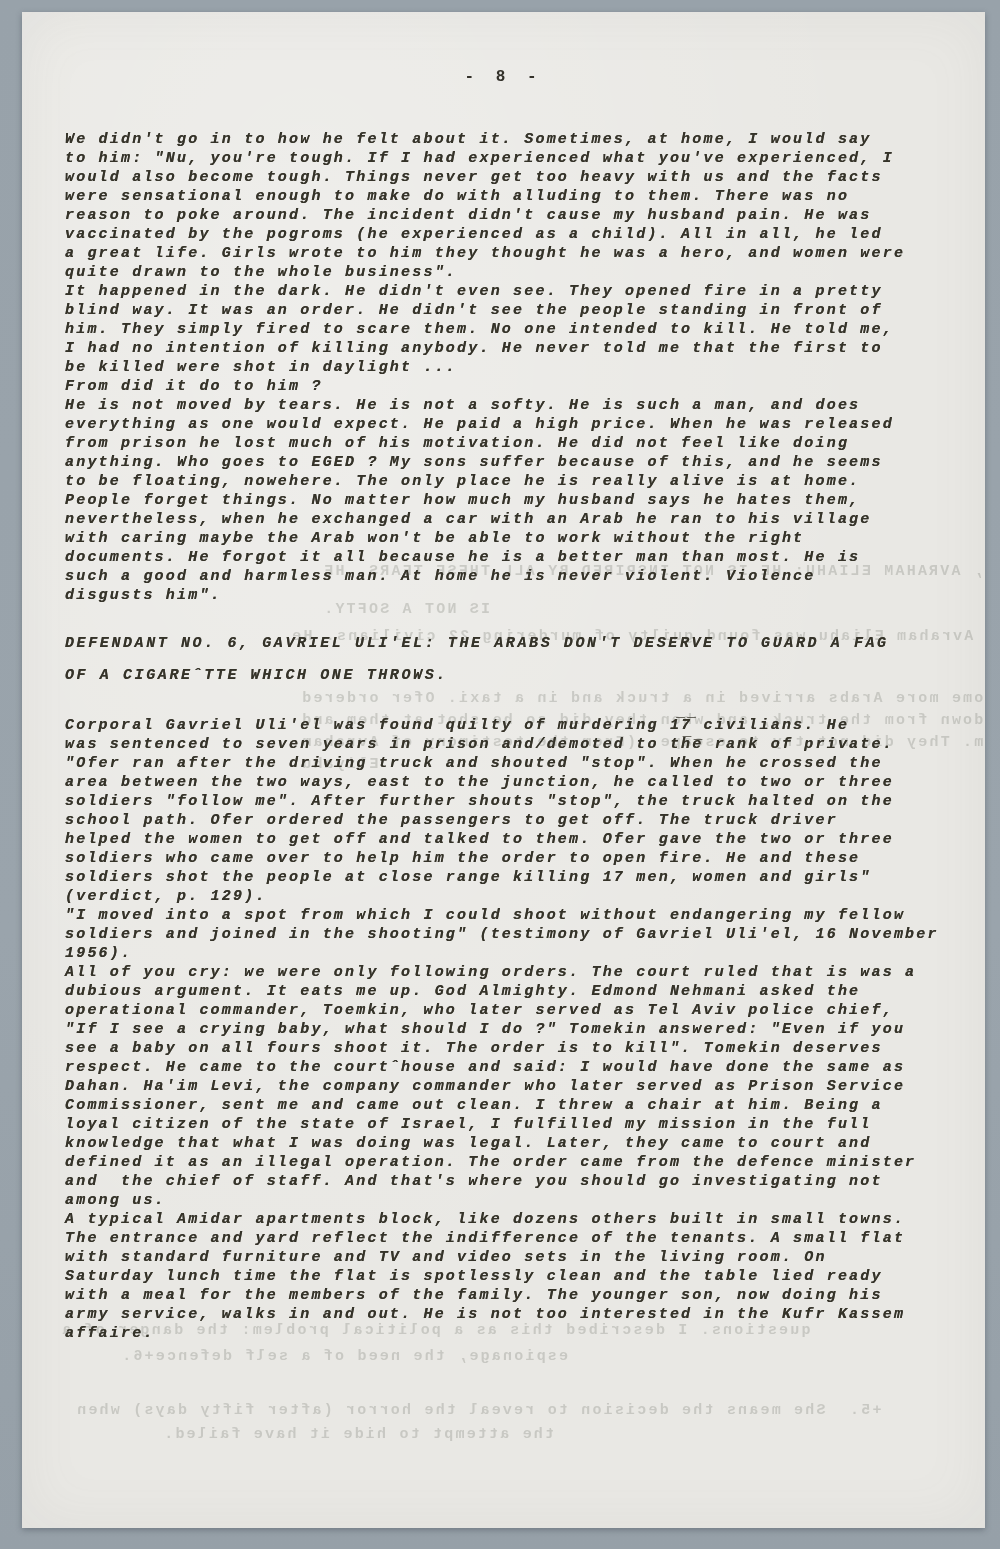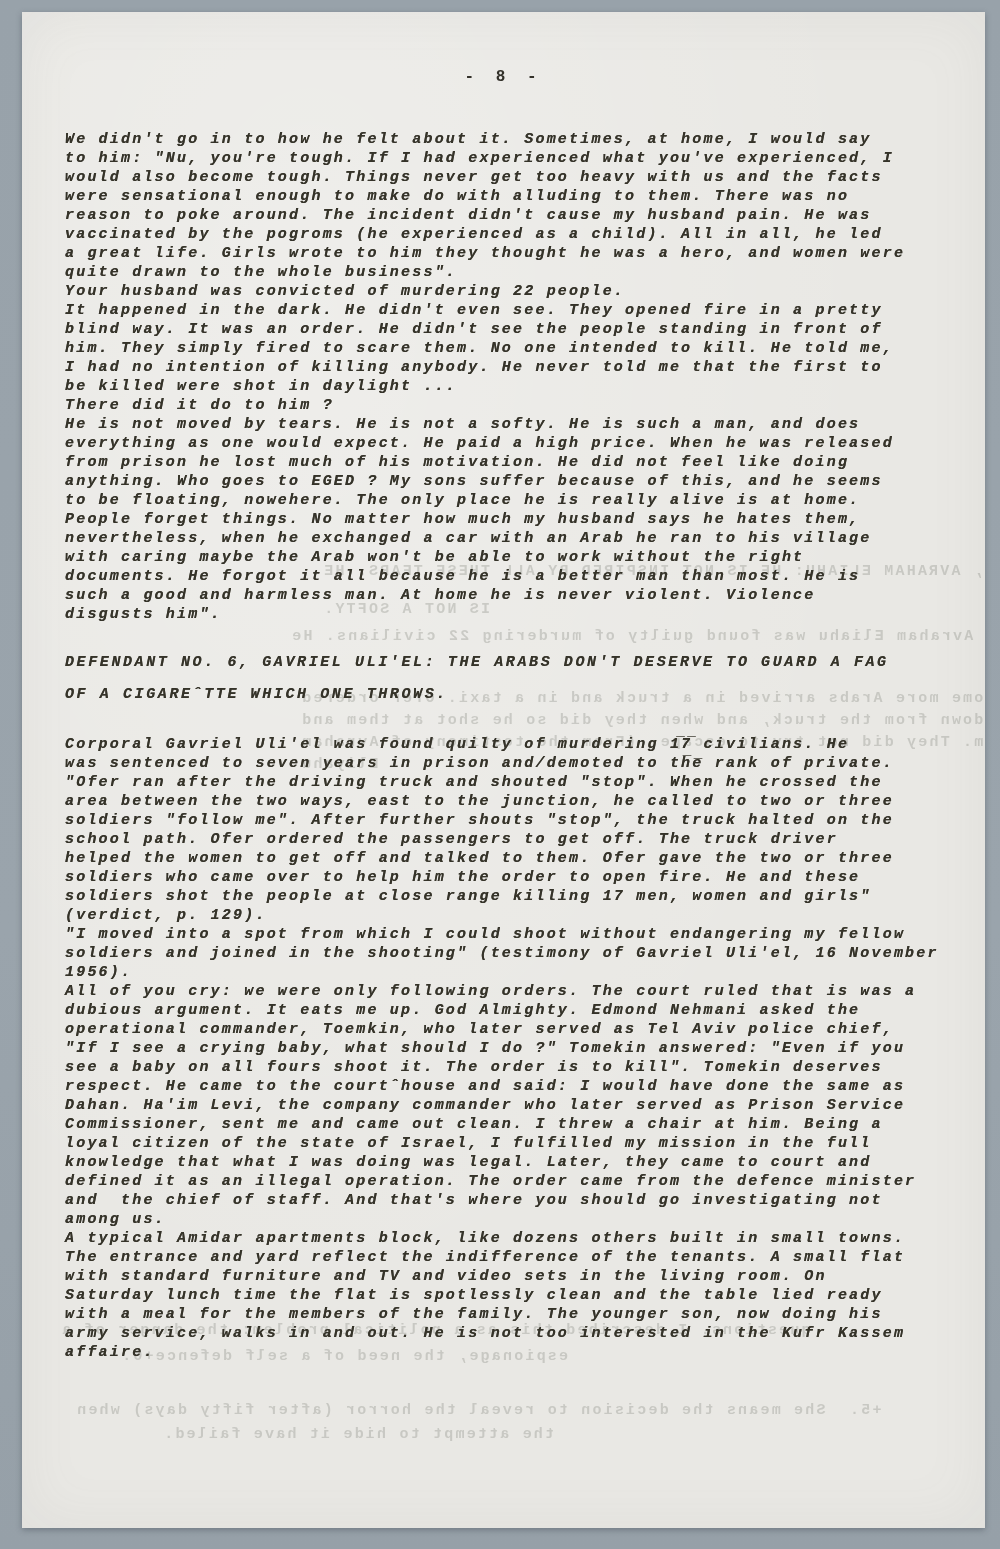--- a/index.html
+++ b/index.html
@@ -106,27 +106,26 @@
 
     <div class="content">
         <div class="para body">We didn't go in to how he felt about it. Sometimes, at home, I would say
 to him: "Nu, you're tough. If I had experienced what you've experienced, I
 would also become tough. Things never get too heavy with us and the facts
 were sensational enough to make do with alluding to them. There was no
 reason to poke around. The incident didn't cause my husband pain. He was
 vaccinated by the pogroms (he experienced as a child). All in all, he led
 a great life. Girls wrote to him they thought he was a hero, and women were
 quite drawn to the whole business".</div>
-        <div class="para body">Your husband was convicted of murdering 22 people.</div>
         <div class="para body">It happened in the dark. He didn't even see. They opened fire in a pretty
 blind way. It was an order. He didn't see the people standing in front of
 him. They simply fired to scare them. No one intended to kill. He told me,
 I had no intention of killing anybody. He never told me that the first to
 be killed were shot in daylight ...</div>
-        <div class="para body">There did it do to him ?</div>
+        <div class="para body">From did it do to him ?</div>
         <div class="para body">He is not moved by tears. He is not a softy. He is such a man, and does
 everything as one would expect. He paid a high price. When he was released
 from prison he lost much of his motivation. He did not feel like doing
 anything. Who goes to EGED ? My sons suffer because of this, and he seems
 to be floating, nowehere. The only place he is really alive is at home.
 People forget things. No matter how much my husband says he hates them,
 nevertheless, when he exchanged a car with an Arab he ran to his village
 with caring maybe the Arab won't be able to work without the right
 documents. He forgot it all because he is a better man than most. He is
 such a good and harmless man. At home he is never violent. Violence

